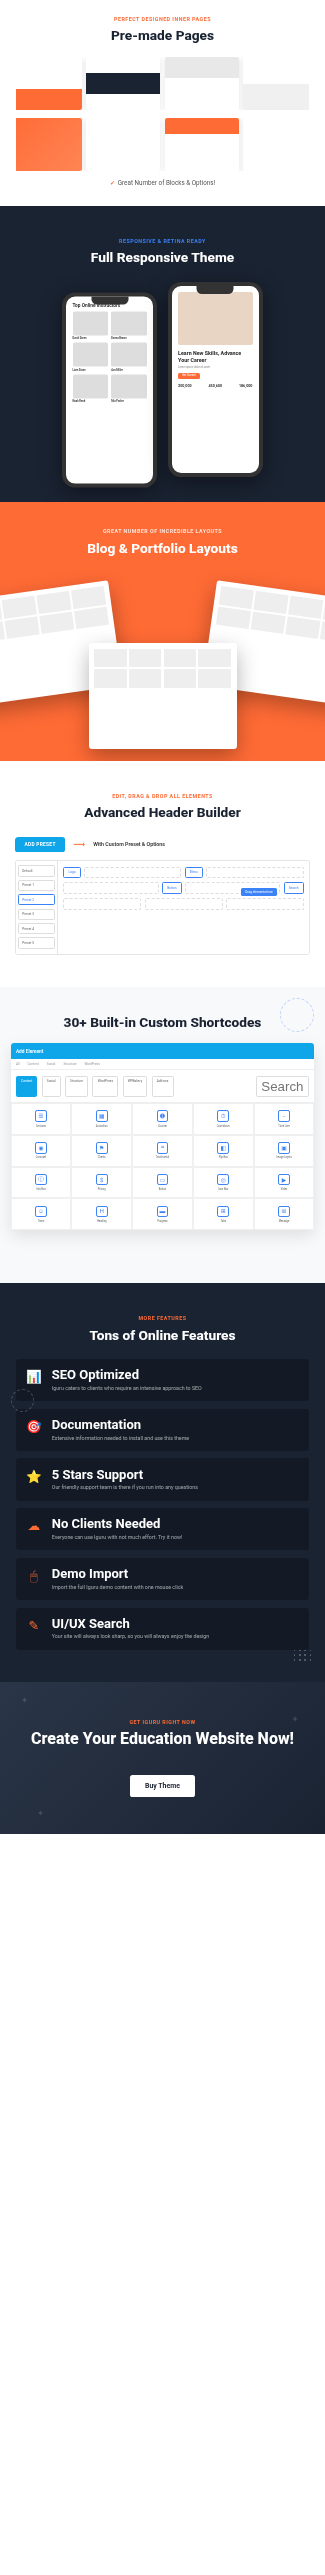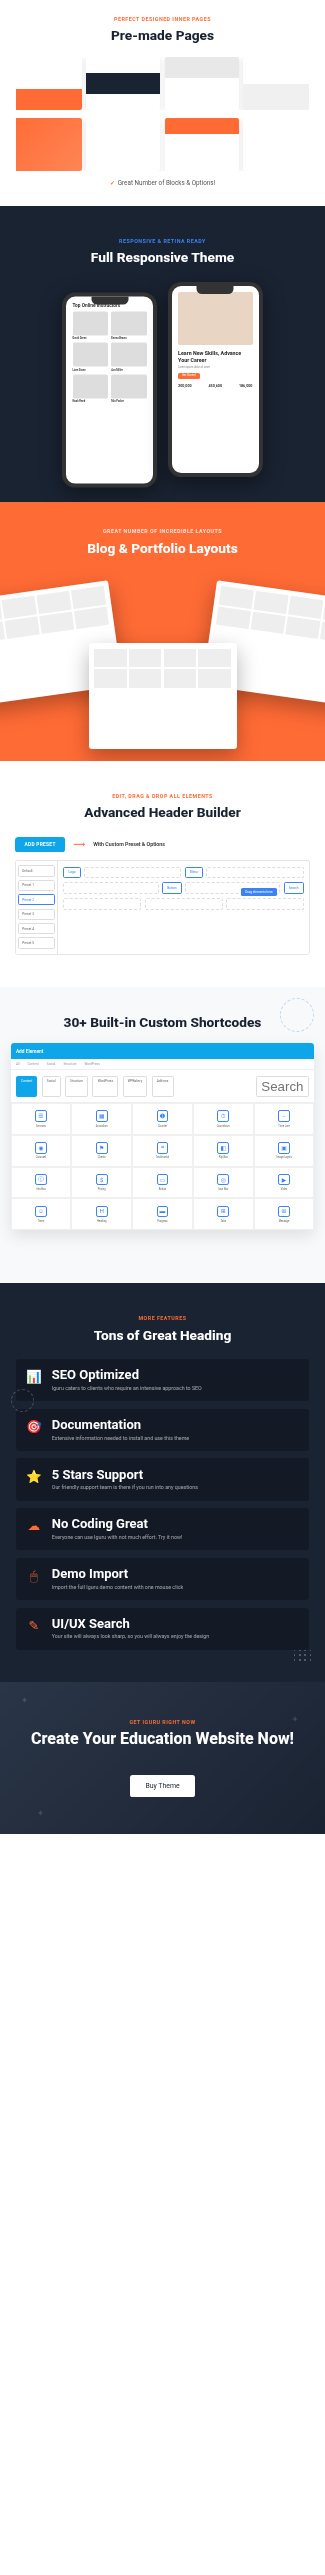--- a/index.html
+++ b/index.html
@@ -93,21 +93,21 @@
 .feature-icon{width:19px;height:19px;flex-shrink:0;display:flex;align-items:center;justify-content:center;color:#ff6b35;font-size:12.7px}
 .feature-content{flex:1}
 .feature-title{color:#fff;font-size:13px;font-weight:700;margin-bottom:2.6px}
 .feature-desc{color:rgba(255,255,255,0.6);font-size:5.3px;line-height:1.5}
 .dots{position:absolute;right:13.2px;bottom:21px;display:grid;grid-template-columns:repeat(4,2.1px);gap:3.2px}
 .dot{width:1.6px;height:1.6px;background:rgba(255,255,255,0.3);border-radius:50%}
 
 
 .s7{background:linear-gradient(135deg,#2a3547 0%,#1a2332 100%);padding:37px 16px;position:relative}
 .s7 .heading{font-size:16px;line-height:1.15}
-.buy-btn{display:inline-block;background:#fff;color:#1a2332;padding:6.9px 15px;border-radius:2.6px;font-size:6.9px;font-weight:400;margin-top:13.2px;text-decoration:none}
+.buy-btn{display:inline-block;background:#fff;color:#1a2332;padding:6.9px 15px;border-radius:2.6px;font-size:6.9px;font-weight:700;margin-top:13.2px;text-decoration:none}
 .s7-star{position:absolute;color:rgba(255,255,255,0.15);font-size:8.4px}
 </style>
 </head>
 <body>
 
 <section class="section s1">
   <div class="eyebrow orange">PERFECT DESIGNED INNER PAGES</div>
   <h2 class="heading">Pre-made Pages</h2>
   <div class="gallery-row">
     <div class="card card-1"></div>
@@ -365,21 +365,21 @@
         <div class="sc-item">
           <div class="sc-icon">✉</div>
           <span>Message</span>
         </div>
       </div>
   </div>
 </section>
 
 <section class="section s6">
   <div class="eyebrow orange">MORE FEATURES</div>
-  <h2 class="heading white">Tons of Great Heading</h2>
+  <h2 class="heading white">Tons of Online Features</h2>
   <div class="feature-list" id="feature-list">
       <div class="feature-item">
         <div class="feature-icon">📊</div>
         <div class="feature-content">
           <div class="feature-title">SEO Optimized</div>
           <div class="feature-desc">Iguru caters to clients who require an intensive approach to SEO</div>
         </div>
       </div>
       <div class="feature-item">
         <div class="feature-icon">🎯</div>
@@ -391,21 +391,21 @@
       <div class="feature-item">
         <div class="feature-icon">⭐</div>
         <div class="feature-content">
           <div class="feature-title">5 Stars Support</div>
           <div class="feature-desc">Our friendly support team is there if you run into any questions</div>
         </div>
       </div>
       <div class="feature-item">
         <div class="feature-icon">☁</div>
         <div class="feature-content">
-          <div class="feature-title">No Coding Great</div>
+          <div class="feature-title">No Clients Needed</div>
           <div class="feature-desc">Everyone can use Iguru with not much effort. Try it now!</div>
         </div>
       </div>
       <div class="feature-item">
         <div class="feature-icon">🖱</div>
         <div class="feature-content">
           <div class="feature-title">Demo Import</div>
           <div class="feature-desc">Import the full Iguru demo content with one mouse click</div>
         </div>
       </div>

